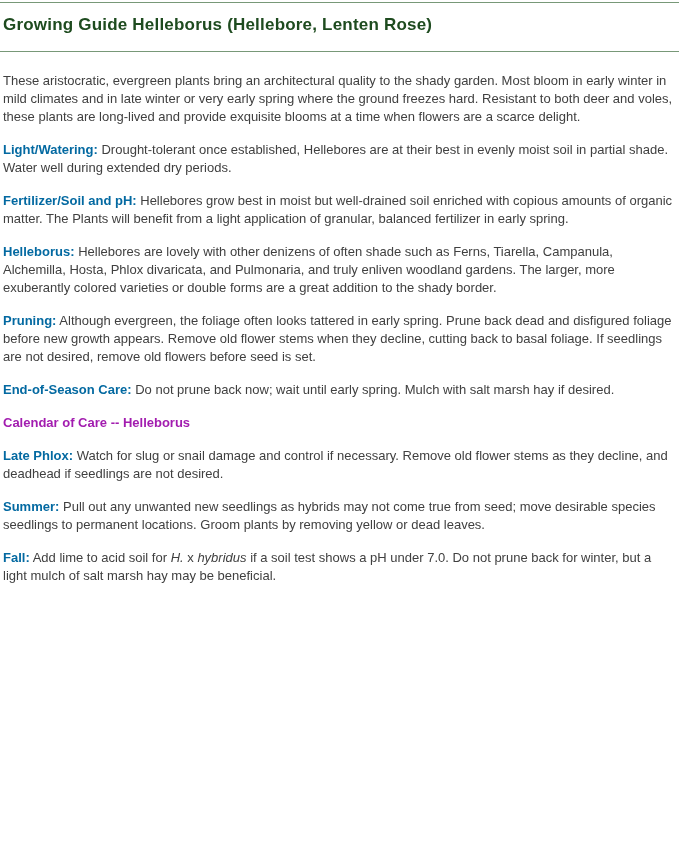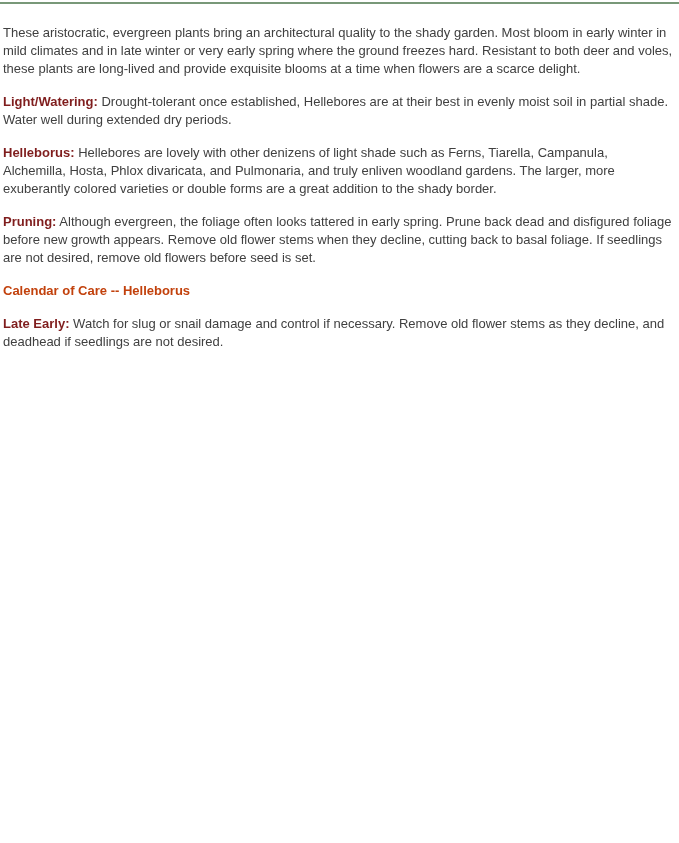--- a/index.html
+++ b/index.html
@@ -34,48 +34,53 @@
     margin: 9px 4px 13px 3px;
     letter-spacing: 0.2px;
   }
   .content {
     padding: 20px 6px 0 3px;
   }
   .content p {
     margin: 0 0 15px 0;
   }
   .content b {
-    color: #7f1d1d;
+    color: #0369a1;
   }
   .subhead {
     font-weight: bold;
-    color: #c2410c;
+    color: #a21caf;
   }
 </style>
 </head>
 <body>
 
 <div class="page">
   <div class="rule"></div>
+  <h1 class="title">Growing Guide Helleborus (Hellebore, Lenten Rose)</h1>
   <div class="rule"></div>
 
   <div class="content">
     <p>These aristocratic, evergreen plants bring an architectural quality to the shady garden. Most bloom in early winter in mild climates and in late winter or very early spring where the ground freezes hard. Resistant to both deer and voles, these plants are long-lived and provide exquisite blooms at a time when flowers are a scarce delight.</p>
 
     <p><b>Light/Watering:</b> <span>Drought-tolerant once established, Hellebores are at their best in evenly moist soil in partial shade. Water well during extended dry periods.</span></p>
 
+    <p><b>Fertilizer/Soil and pH:</b> <span>Hellebores grow best in moist but well-drained soil enriched with copious amounts of organic matter. The Plants will benefit from a light application of granular, balanced fertilizer in early spring.</span></p>
 
 
-    <p><b>Helleborus:</b> <span>Hellebores are lovely with other denizens of light shade such as Ferns, Tiarella, Campanula, Alchemilla, Hosta, Phlox divaricata, and Pulmonaria, and truly enliven woodland gardens. The larger, more exuberantly colored varieties or double forms are a great addition to the shady border.</span></p>
+    <p><b>Helleborus:</b> <span>Hellebores are lovely with other denizens of often shade such as Ferns, Tiarella, Campanula, Alchemilla, Hosta, Phlox divaricata, and Pulmonaria, and truly enliven woodland gardens. The larger, more exuberantly colored varieties or double forms are a great addition to the shady border.</span></p>
 
     <p><b>Pruning:</b> <span>Although evergreen, the foliage often looks tattered in early spring. Prune back dead and disfigured foliage before new growth appears. Remove old flower stems when they decline, cutting back to basal foliage. If seedlings are not desired, remove old flowers before seed is set.</span></p>
 
 
+    <p><b>End-of-Season Care:</b> <span>Do not prune back now; wait until early spring. Mulch with salt marsh hay if desired.</span></p>
 
     <p class="subhead">Calendar of Care -- Helleborus</p>
 
 
 
-    <p><b>Late Early:</b> <span>Watch for slug or snail damage and control if necessary. Remove old flower stems as they decline, and deadhead if seedlings are not desired.</span></p>
+    <p><b>Late Phlox:</b> <span>Watch for slug or snail damage and control if necessary. Remove old flower stems as they decline, and deadhead if seedlings are not desired.</span></p>
 
+    <p><b>Summer:</b> <span>Pull out any unwanted new seedlings as hybrids may not come true from seed; move desirable species seedlings to permanent locations. Groom plants by removing yellow or dead leaves.</span></p>
 
+    <p><b>Fall:</b> <span><span>Add lime to acid soil for </span><i>H.</i><span> x </span><i>hybridus</i><span> if a soil test shows a pH under 7.0. Do not prune back for winter, but a light mulch of salt marsh hay may be beneficial.</span></span></p>
   </div>
 </div>
 
 </body></html>

